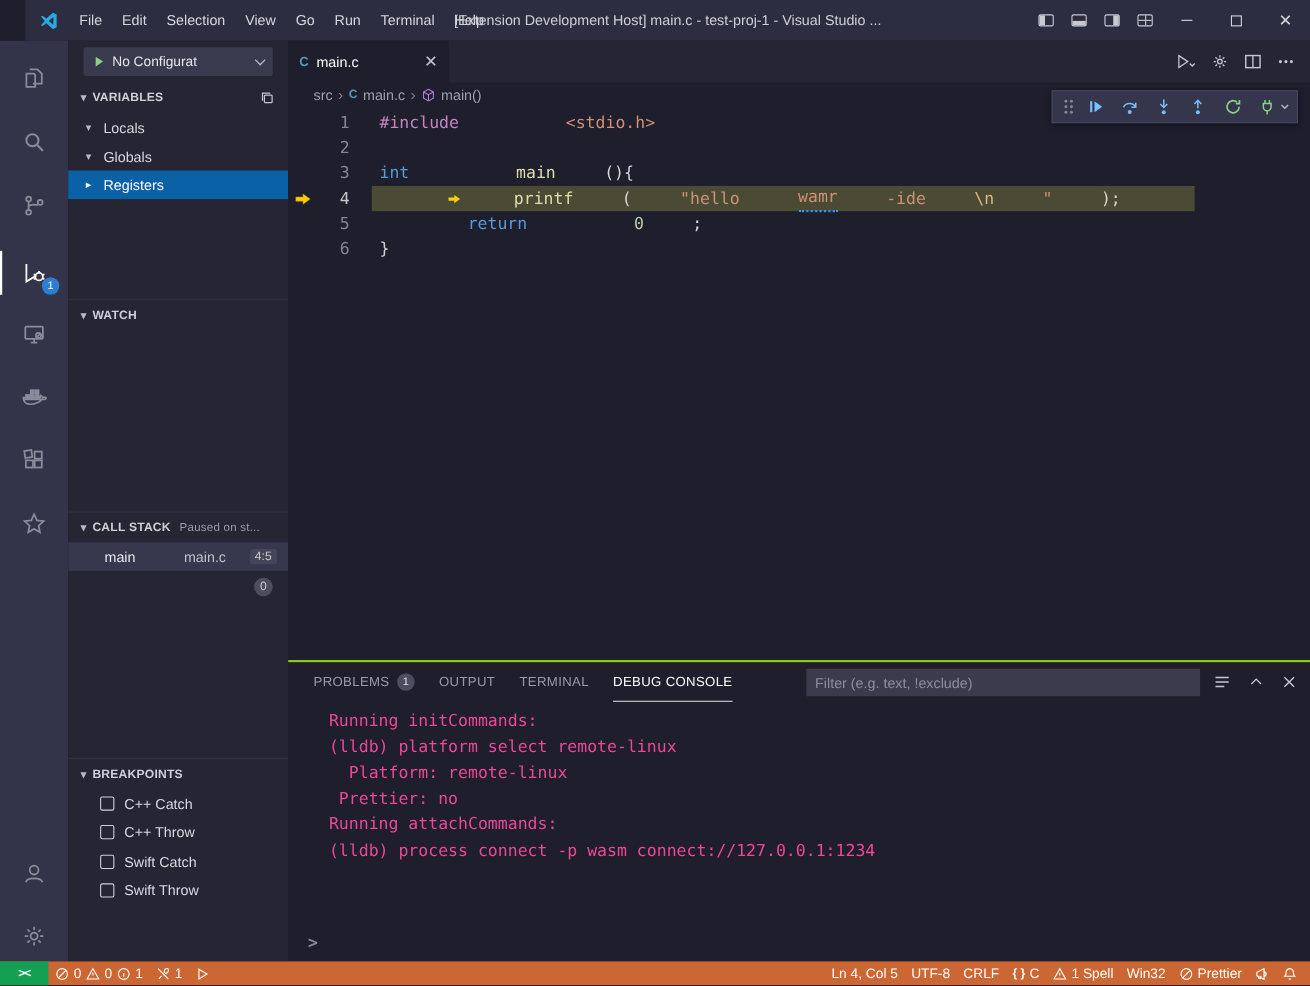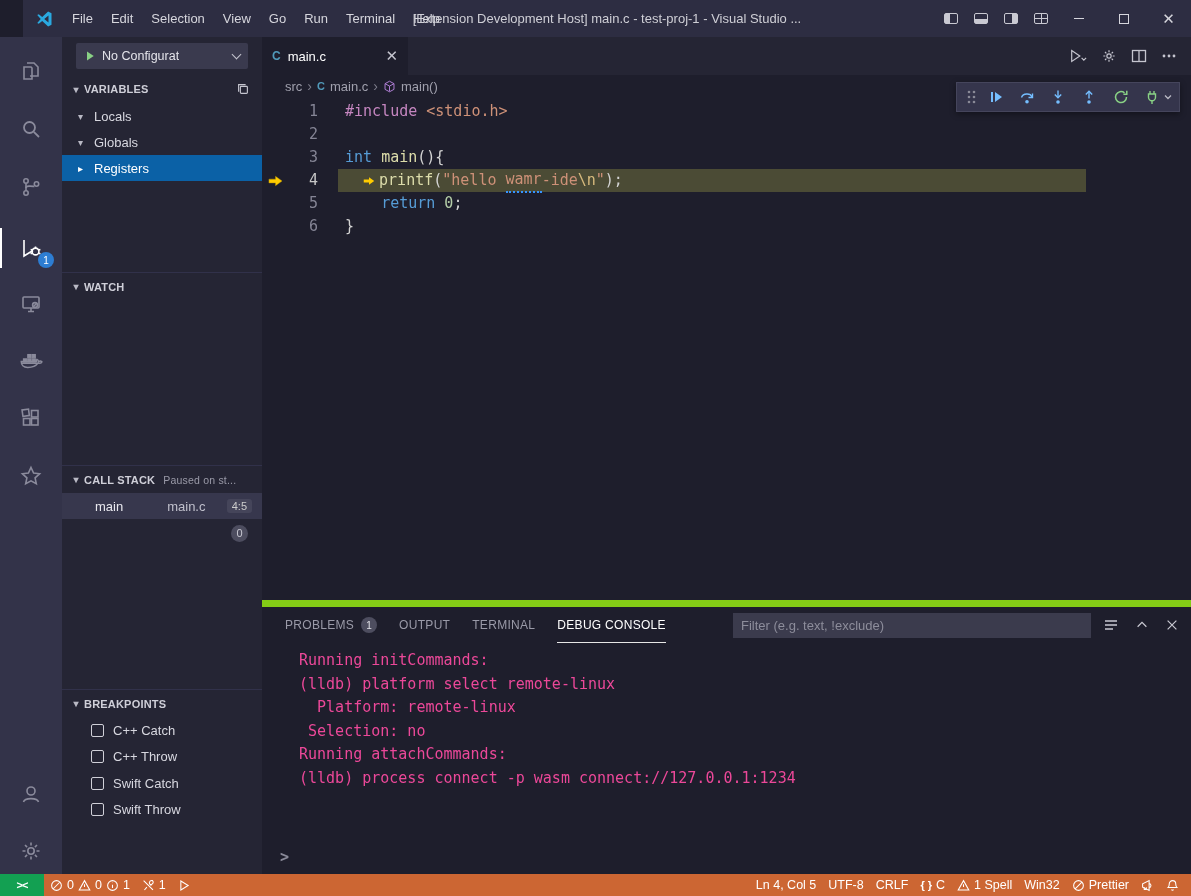--- a/index.html
+++ b/index.html
@@ -69,38 +69,38 @@
   .breadcrumbs .sep { color:#7c7c8a; font-size:14px; }
   .breadcrumbs .c-ic { color:#519aba; font-weight:bold; font-size:11px; }
   .bc-item { cursor:pointer; }
 
   .code-area { position:relative; padding-top:3px; font-family:"DejaVu Sans Mono", monospace; font-size:15px; }
   .code-line { position:relative; display:flex; height:23px; line-height:23px; white-space:pre; }
   .code-line.current::before { content:''; position:absolute; left:76px; width:748px; top:0; bottom:0; background:rgba(235,235,85,0.22); }
   .glyph { width:26px; flex:none; display:flex; align-items:center; justify-content:center; z-index:1; }
   .lnum { width:30px; flex:none; text-align:right; color:#858595; z-index:1; }
   .code-line.current .lnum { color:#c6c6c6; }
-  .lcontent { padding-left:27px; z-index:1; display:inline-flex; align-items:center; }
+  .lcontent { padding-left:27px; z-index:1; display:inline-flex; align-items:center;gap:44px; }
   .inline-marker { display:inline-flex; width:14px; margin-right:2px; }
   .tok-pink { color:#c586c0; }
   .tok-str { color:#ce9178; }
   .tok-esc { color:#d7ba7d; }
   .tok-blue { color:#569cd6; }
   .tok-fn { color:#dcdcaa; }
   .tok-num { color:#b5cea8; }
   .tok-plain { color:#d4d4d4; }
   .tok-squiggle { border-bottom:2px dotted #3794ff; }
 
   .debug-toolbar { position:absolute; top:45px; right:11px; width:224px; height:30px; background:#35354c; border:1px solid #45455c; box-shadow:0 2px 6px rgba(0,0,0,.4); display:flex; align-items:center; padding:0 6px; gap:4px; z-index:5; }
   .dbg-btn { width:28px; height:26px; display:flex; align-items:center; justify-content:center; cursor:pointer; border-radius:3px; }
   .dbg-grip { cursor:grab; width:16px; }
   .dbg-caret { width:10px; margin-left:-6px; }
 
   
-  .panel { position:absolute; top:600px; left:262px; right:0; bottom:22px; background:#1e1e2c; border-top:7px solid #84cc16; }
+  .panel { position:absolute; top:600px; left:262px; right:0; bottom:22px; background:#1e1e2c; border-top:2px solid #84cc16; }
   .panel-head { position:relative; height:36px; display:flex; align-items:center; padding-left:23px; }
   .ptab { display:flex; align-items:center; gap:7px; margin-right:22px; font-size:12px; letter-spacing:.3px; color:#9a9aa8; cursor:pointer; height:100%; }
   .ptab.active { color:#ffffff; box-shadow:inset 0 -1px 0 #e7e7e7; }
   .ptab-badge { min-width:16px; height:16px; border-radius:8px; background:#4d4d5f; color:#e2e2e8; font-size:10px; display:flex; align-items:center; justify-content:center; padding:0 4px; }
   .filter-input { position:absolute; left:471px; top:6px; width:358px; height:25px; background:#3b3b4d; border:none; outline:none; color:#d8d8e0; font-size:13px; padding:0 8px; font-family:"Liberation Sans",sans-serif; }
   .filter-input::placeholder { color:#8d8d9b; }
   .panel-actions { position:absolute; right:12px; top:0; height:36px; display:flex; align-items:center; gap:16px; color:#c9c9d2; }
   .panel-actions .ic { display:flex; cursor:pointer; }
   .console-body { padding:6px 0 0 37px; font-family:"DejaVu Sans Mono", monospace; font-size:15px; }
   .console-line { height:23.5px; line-height:23.5px; color:#ec4899; white-space:pre; }
@@ -475,21 +475,21 @@
           <svg width="14" height="14" viewBox="0 0 16 16" stroke="currentColor" stroke-width="1.4">
               <path d="M3 3l10 10M13 3L3 13"></path>
             </svg>
         </span>
       </span>
     </div>
     <div class="console-body">
         <div class="console-line">Running initCommands:</div>
         <div class="console-line">(lldb) platform select remote-linux</div>
         <div class="console-line">  Platform: remote-linux</div>
-        <div class="console-line"> Selection: no</div>
+        <div class="console-line"> Prettier: no</div>
         <div class="console-line">Running attachCommands:</div>
         <div class="console-line">(lldb) process connect -p wasm connect://127.0.0.1:1234</div>
       </div>
     <span class="console-input">&gt;</span>
   </div>
 
   <div class="statusbar">
     <span class="remote-ind">&gt;&lt;</span>
     <span class="sb-item">
       <span class="sb-ic">

